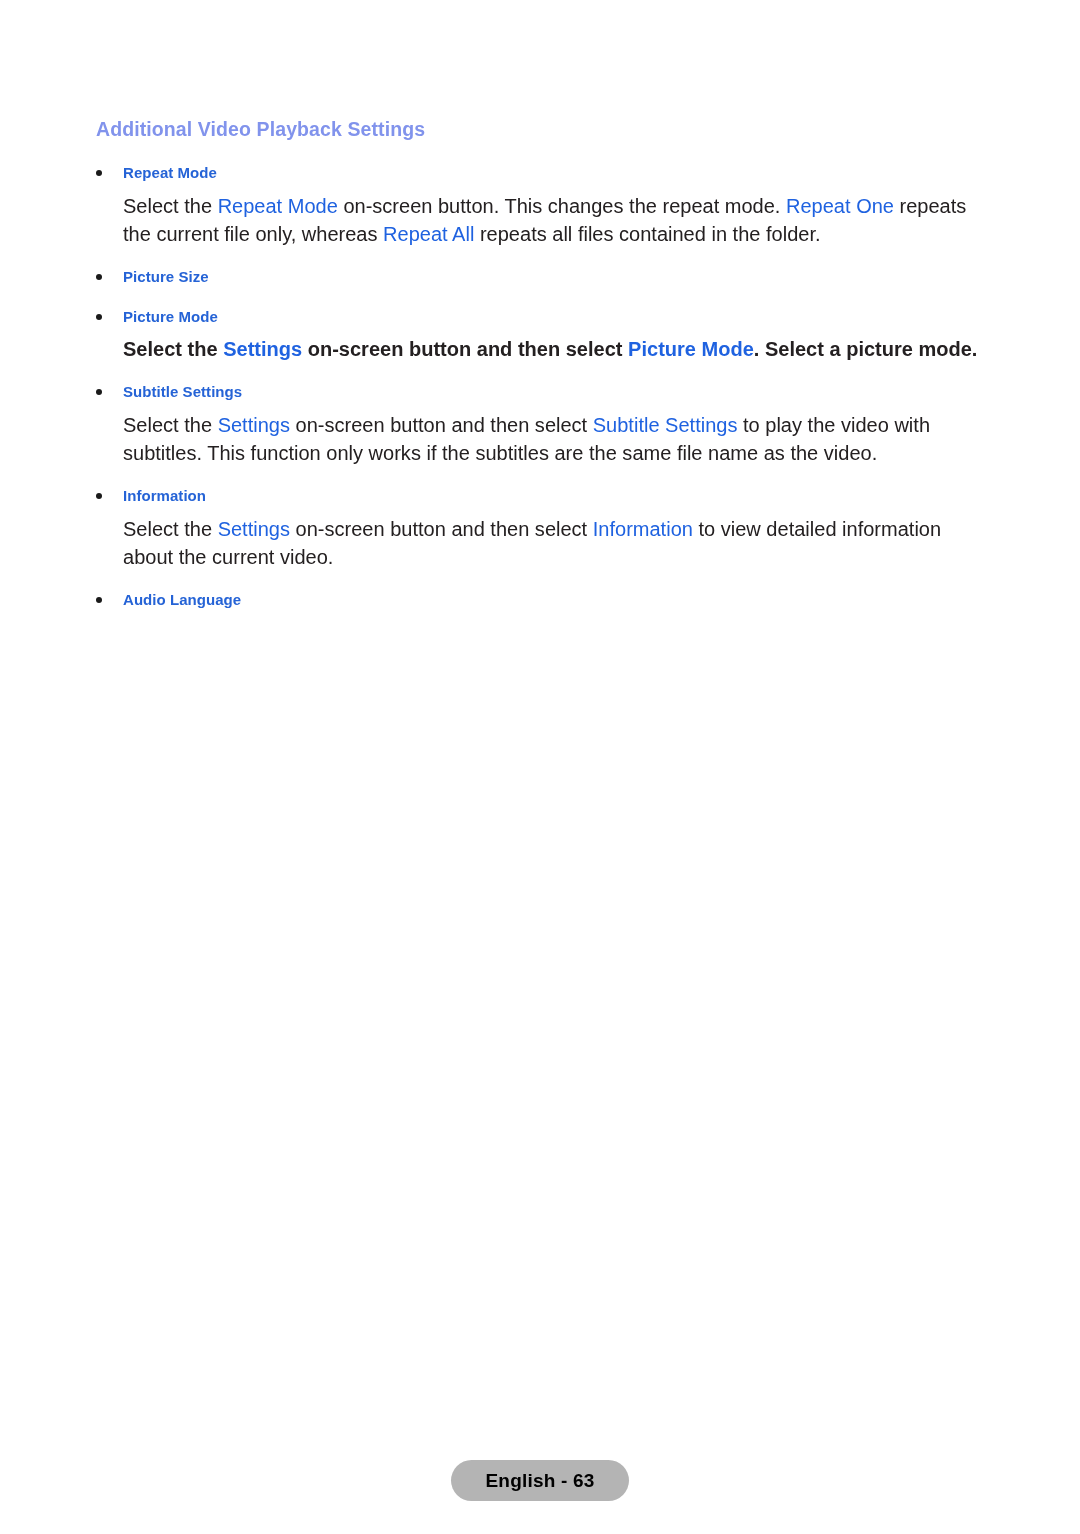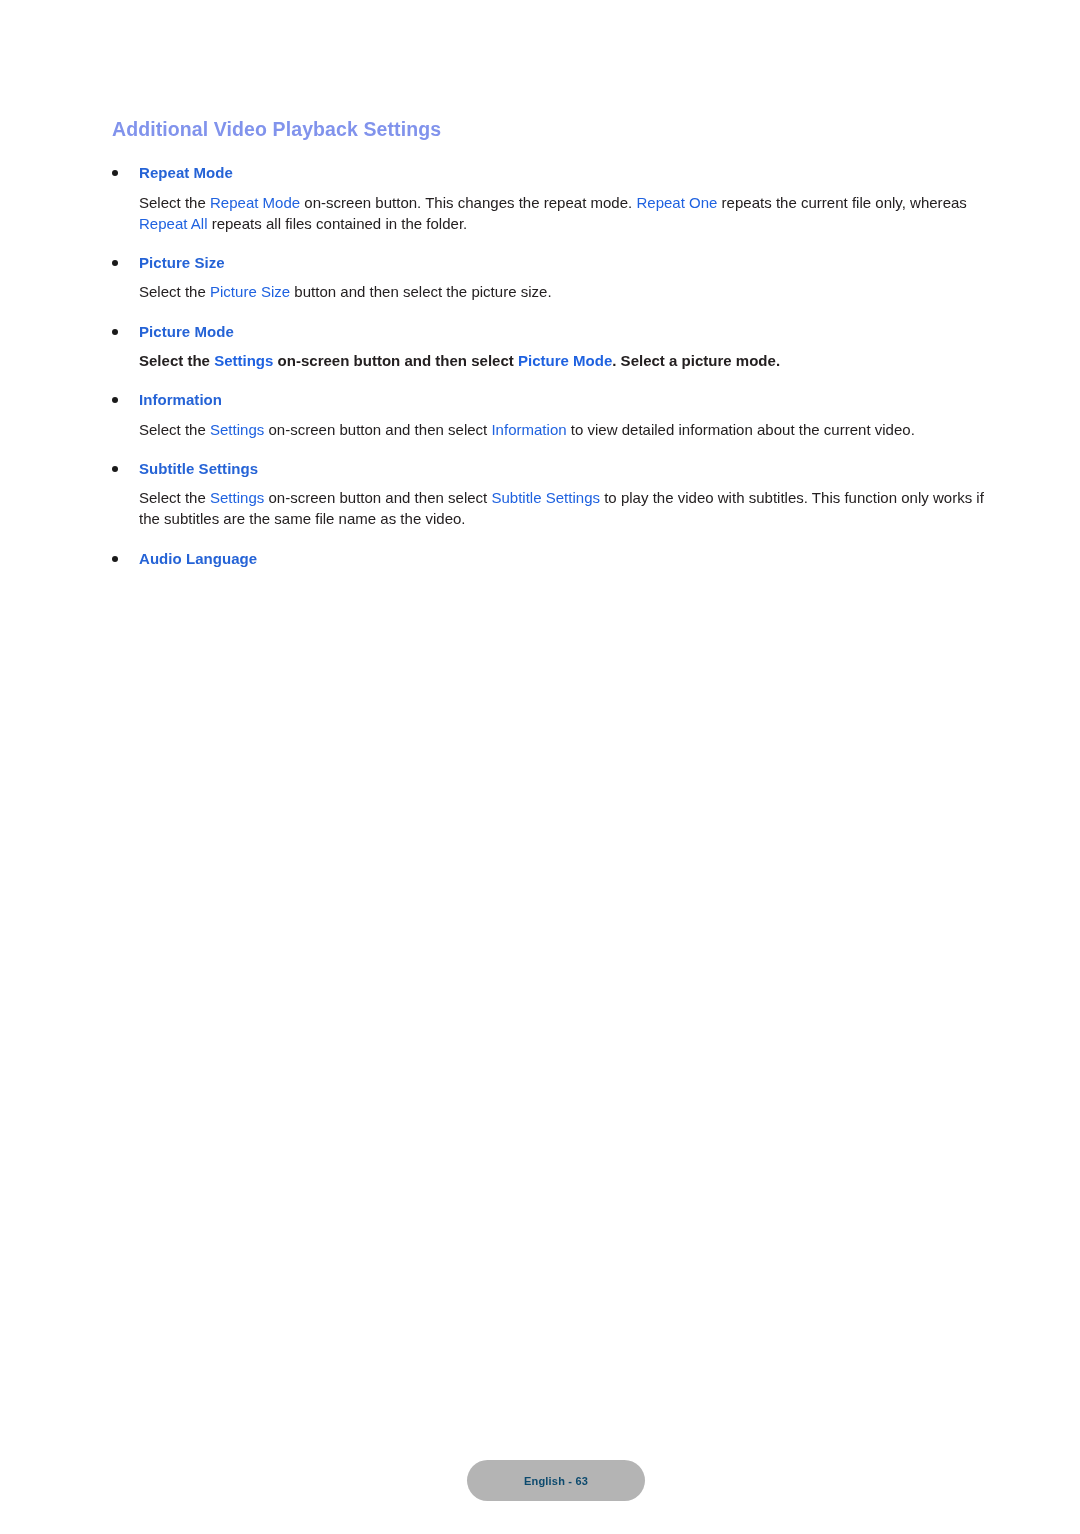--- a/index.html
+++ b/index.html
@@ -11,21 +11,21 @@
   body {
     width: 1080px;
     height: 1534px;
     position: relative;
     font-family: "Liberation Sans", "DejaVu Sans", sans-serif;
     -webkit-font-smoothing: antialiased;
   }
 
   .page {
     position: absolute;
-    left: 16px; top: 0;
+    left: 0; top: 0;
     width: 891px;
     height: 1534px;
     background: #ffffff;
   }
 
   .content {
     position: absolute;
     left: 96px;
     top: 118px;
     width: 888px;
@@ -62,21 +62,21 @@
   .bullet-heading {
     font-size: 15px;
     font-weight: 600;
     color: #2563d6;
     line-height: 1.35;
     letter-spacing: 0.05px;
   }
 
   .body-text {
     padding-left: 27px;
-    font-size: 15px;
+    font-size: 20px;
     color: #242021;
     line-height: 1.42;
     letter-spacing: 0.01px;
     max-width: 885px;
   }
   .body-text .lk {
     color: #1f62e0;
   }
 
   .footer {
@@ -88,55 +88,54 @@
     justify-content: center;
   }
   .page-badge {
     width: 178px;
     height: 41px;
     border-radius: 21px;
     background: #b4b4b4;
     display: flex;
     align-items: center;
     justify-content: center;
-    font-size: 11px;
+    font-size: 19px;
     font-weight: 700;
-    color: #0c4a6e;
+    color: #000000;
     letter-spacing: 0.2px;
   }
 </style>
 </head>
 <body>
 
 <div class="page">
 
   <div class="content">
 
     <h1 class="page-title">Additional Video Playback Settings</h1>
 
     <div id="sections-host">
         <div class="section">
           <div class="bullet-row"><span class="bullet-dot"></span><span class="bullet-heading">Repeat Mode</span></div>
           <p class="body-text" style="margin: 0px;"><span>Select the </span><span class="lk">Repeat Mode</span><span> on-screen button. This changes the repeat mode. </span><span class="lk">Repeat One</span><span> repeats the current file only, whereas </span><span class="lk">Repeat All</span><span> repeats all files contained in the folder.</span></p>
         </div>
         <div class="section">
           <div class="bullet-row"><span class="bullet-dot"></span><span class="bullet-heading">Picture Size</span></div>
-          <p class="body-text" style="margin: 0px;"><span>Select the </span><span class="lk">Picture Size</span><span> button and then select the picture size.</span></p>
         </div>
         <div class="section">
           <div class="bullet-row"><span class="bullet-dot"></span><span class="bullet-heading">Picture Mode</span></div>
           <p class="body-text" style="margin: 0px; font-weight: bold;"><span>Select the </span><span class="lk">Settings</span><span> on-screen button and then select </span><span class="lk">Picture Mode</span><span>. Select a picture mode.</span></p>
         </div>
         <div class="section">
+          <div class="bullet-row"><span class="bullet-dot"></span><span class="bullet-heading">Subtitle Settings</span></div>
+          <p class="body-text" style="margin: 0px;"><span>Select the </span><span class="lk">Settings</span><span> on-screen button and then select </span><span class="lk">Subtitle Settings</span><span> to play the video with subtitles. This function only works if the subtitles are the same file name as the video.</span></p>
+        </div>
+        <div class="section">
           <div class="bullet-row"><span class="bullet-dot"></span><span class="bullet-heading">Information</span></div>
           <p class="body-text" style="margin: 0px;"><span>Select the </span><span class="lk">Settings</span><span> on-screen button and then select </span><span class="lk">Information</span><span> to view detailed information about the current video.</span></p>
-        </div>
-        <div class="section">
-          <div class="bullet-row"><span class="bullet-dot"></span><span class="bullet-heading">Subtitle Settings</span></div>
-          <p class="body-text" style="margin: 0px;"><span>Select the </span><span class="lk">Settings</span><span> on-screen button and then select </span><span class="lk">Subtitle Settings</span><span> to play the video with subtitles. This function only works if the subtitles are the same file name as the video.</span></p>
         </div>
         <div class="section">
           <div class="bullet-row"><span class="bullet-dot"></span><span class="bullet-heading">Audio Language</span></div>
         </div>
       </div>
 
   </div>
 
   <div class="footer">
     <div class="page-badge">English - 63</div>

